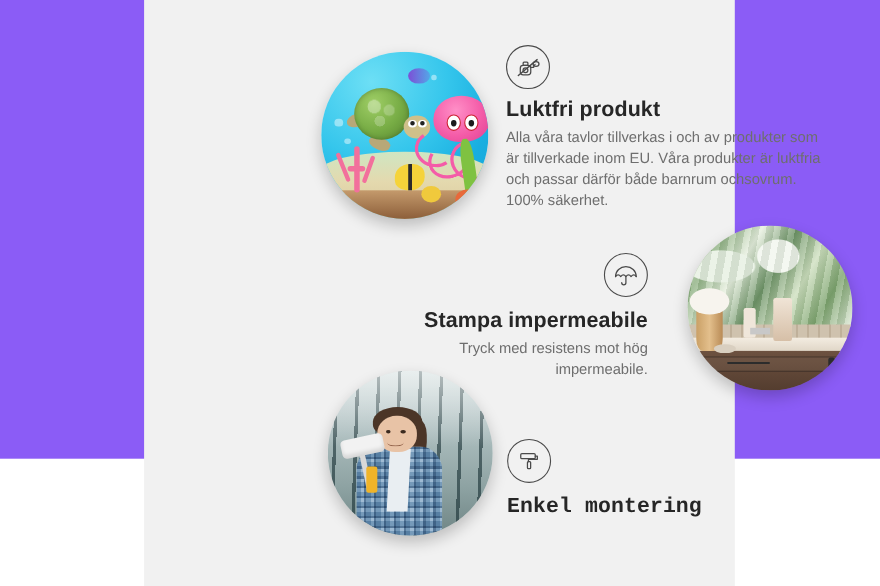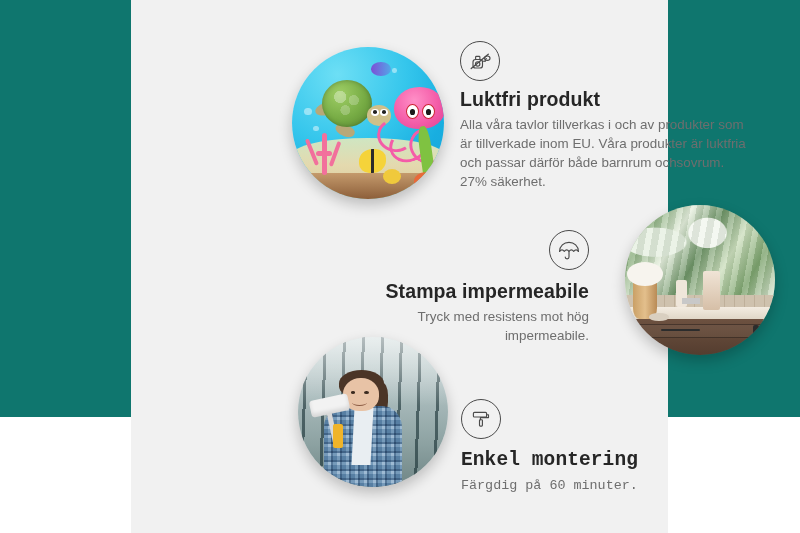--- a/index.html
+++ b/index.html
@@ -2,21 +2,21 @@
 <html><head>
 <meta charset="utf-8">
 <style>
   html,body{margin:0;padding:0;}
   body{
     width:800px;height:533px;
     background:#ffffff;
     font-family:"Liberation Sans", sans-serif;
     overflow:hidden;
   }
-  .stage{position:relative;width:800px;height:417px;background:#0f766e;}
+  .stage{position:relative;width:800px;height:417px;background:#8b5cf6;}
 
   
   .panel{
     position:absolute;left:131px;top:0;width:537px;height:533px;
     background:#f1f1f1;
   }
 
   
   .circle{
     position:absolute;border-radius:50%;overflow:hidden;
@@ -249,21 +249,21 @@
             <rect x="8.6" y="8.4" width="4.3" height="3.1" rx="0.8"></rect>
             <path d="M15.5 13.2h2.6"></path>
             <ellipse cx="20.3" cy="10.2" rx="2.7" ry="2.2"></ellipse>
             <path d="M18.1 13.2c0-1.1.5-2.1 1.3-2.6"></path>
             <circle cx="10.7" cy="15.9" r="2.2"></circle>
           </g>
           <line x1="4.2" y1="20.6" x2="21.3" y2="6.2" stroke="#4a4a4a" stroke-width="1.3" stroke-linecap="round"></line>
         </svg>
       </div>
       <div class="f-title">Luktfri produkt</div>
-      <div class="f-desc">Alla våra tavlor tillverkas i och av produkter som är tillverkade inom EU. Våra produkter är luktfria och passar därför både barnrum ochsovrum. 27% säkerhet.</div>
+      <div class="f-desc">Alla våra tavlor tillverkas i och av produkter som är tillverkade inom EU. Våra produkter är luktfria och passar därför både barnrum ochsovrum. 100% säkerhet.</div>
     </div>
 
     <div class="circle c-bath">
       <div class="bath-wall"></div>
       <div class="bath-tile"></div>
       <div class="bath-top"></div>
       <div class="bath-cab">
         <div class="drw"></div>
         <div class="hdl h1"></div>
         <div class="hdl h2"></div>
@@ -310,17 +310,16 @@
       <div class="ic">
         <svg width="26" height="26" viewBox="0 0 26 26" aria-hidden="true">
           <g fill="none" stroke="#4a4a4a" stroke-width="1.15" stroke-linecap="round" stroke-linejoin="round">
             <rect x="5.4" y="6.4" width="13.2" height="4.6" rx="1.1"></rect>
             <path d="M18.6 8.7h1.9v2.9h-8.1v2.1"></path>
             <rect x="11.5" y="13.7" width="2.9" height="6.4" rx="0.8"></rect>
           </g>
         </svg>
       </div>
       <div class="f-title">Enkel montering</div>
-      <div class="f-desc">Färgdig på 60 minuter.</div>
     </div>
 
   </div>
 </div>
 
 </body></html>

